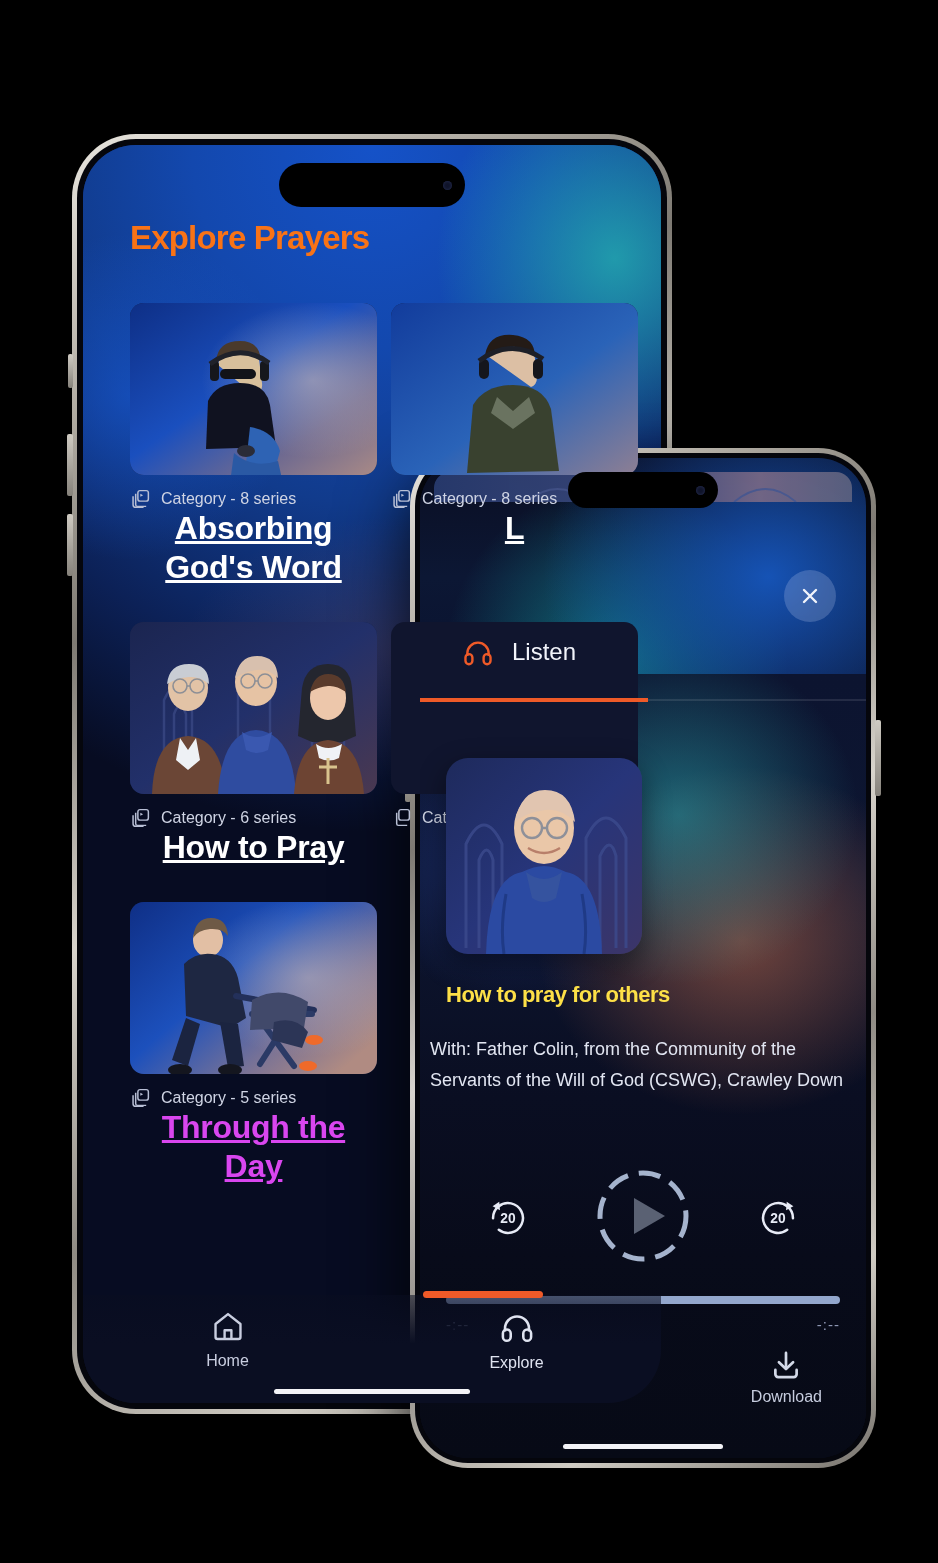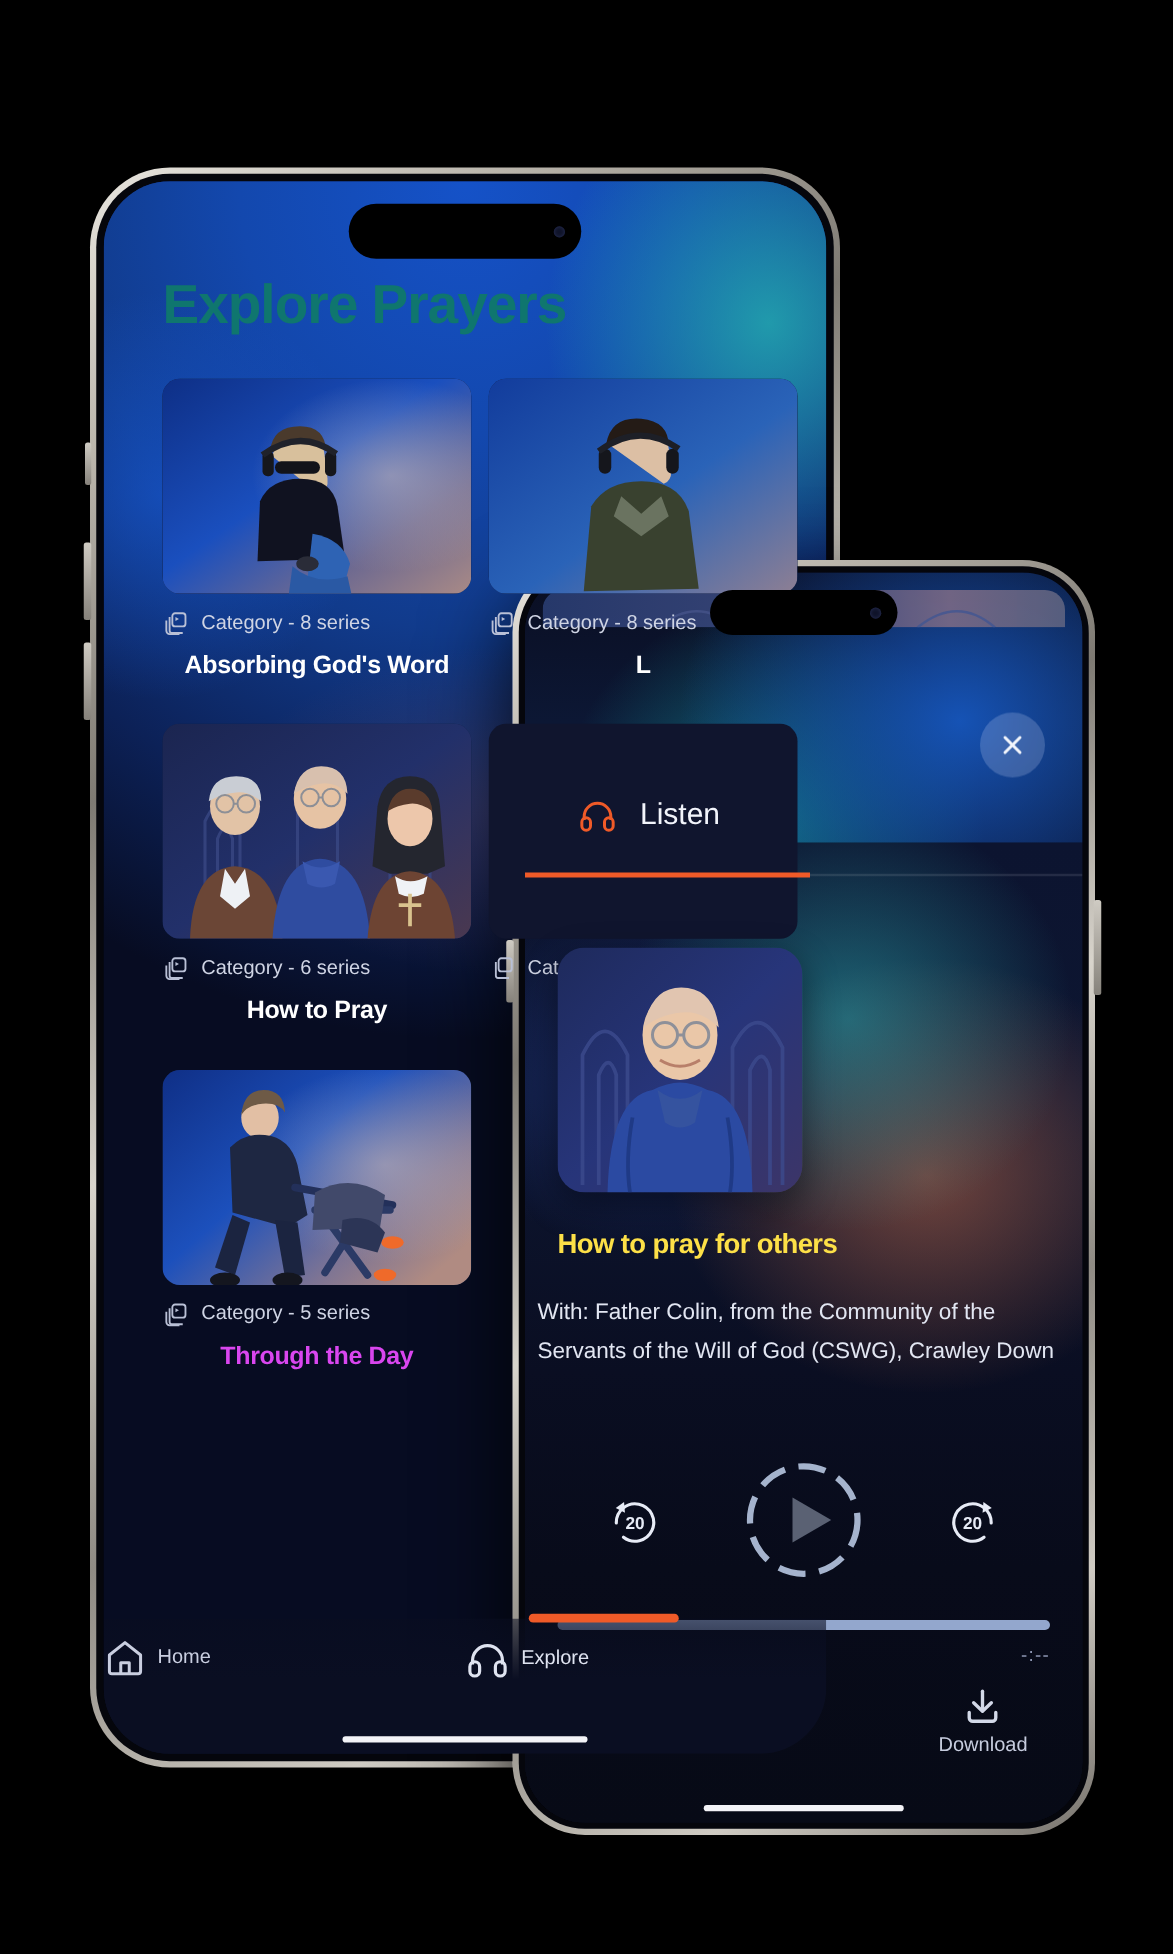--- a/index.html
+++ b/index.html
@@ -54,43 +54,43 @@
   .explore-bg::after {
     content:""; position:absolute; inset:0;
     background:
       radial-gradient(44% 22% at 92% 9%, rgba(36,176,176,.80), transparent 70%),
       radial-gradient(40% 18% at 8% 20%, rgba(24,92,220,.55), transparent 72%),
       radial-gradient(50% 14% at 55% 40%, rgba(148,96,110,.26), transparent 75%);
   }
   .explore-scroll { position: absolute; inset: 0; z-index: 5; }
   .explore-title {
     position: absolute; left: 47px; top: 74px;
-    font-size: 44px; font-weight: 700; color: #0f766e; letter-spacing: -.8px;
+    font-size: 33px; font-weight: 700; color: #f97316; letter-spacing: -.8px;
   }
   .cards { position: absolute; left: 47px; top: 158px; width: 620px; }
   .card-row { display: flex; gap: 14px; margin-bottom: 35px; text-align: center; }
   .card { width: 247px; flex: 0 0 247px; }
   .thumb {
     width: 247px; height: 172px; border-radius: 14px; overflow: hidden;
     position: relative; background: #12204a;
   }
   .meta { display: flex; align-items: center; gap: 10px; margin-top: 13px; }
   .meta-txt { font-size: 16px; color: #cfd4e4; }
   .card-title {
-    margin-top: 11px; font-size: 20px; line-height: 1.22;
-    font-weight: 700; color: #fff; letter-spacing: -.3px;
+    font-size: 32px; line-height: 1.22;
+    font-weight: 700; color: #fff; letter-spacing: -.3px; text-decoration: underline;
   }
   .card-title.dim { color: #d946ef; }
 
   .tabbar {
     position: absolute; left: 0; right: 0; bottom: 0; height: 108px; z-index: 30;
     background: linear-gradient(180deg, rgba(9,13,32,.55), #0a0e22 45%);
     display: flex; align-items: flex-start; padding-top: 14px;
   }
-  .tab { flex: 1; display: flex; align-items: center; gap: 9px; }
+  .tab { flex: 1; display: flex; flex-direction: column; align-items: center; gap: 9px; }
   .tab-label { font-size: 16px; color: #c9cee0; }
   .tab.active .tab-label { color: #dfe3f0; }
   .tab-accent {
     position: absolute; top: -4px; height: 7px; background: #ef5a28; border-radius: 4px;
   }
 
   
   #phone-front { left: 410px; top: 448px; width: 466px; height: 1020px; }
   #phone-front { border-radius: 58px; }
   #phone-front .bezel { border-radius: 58px; }

